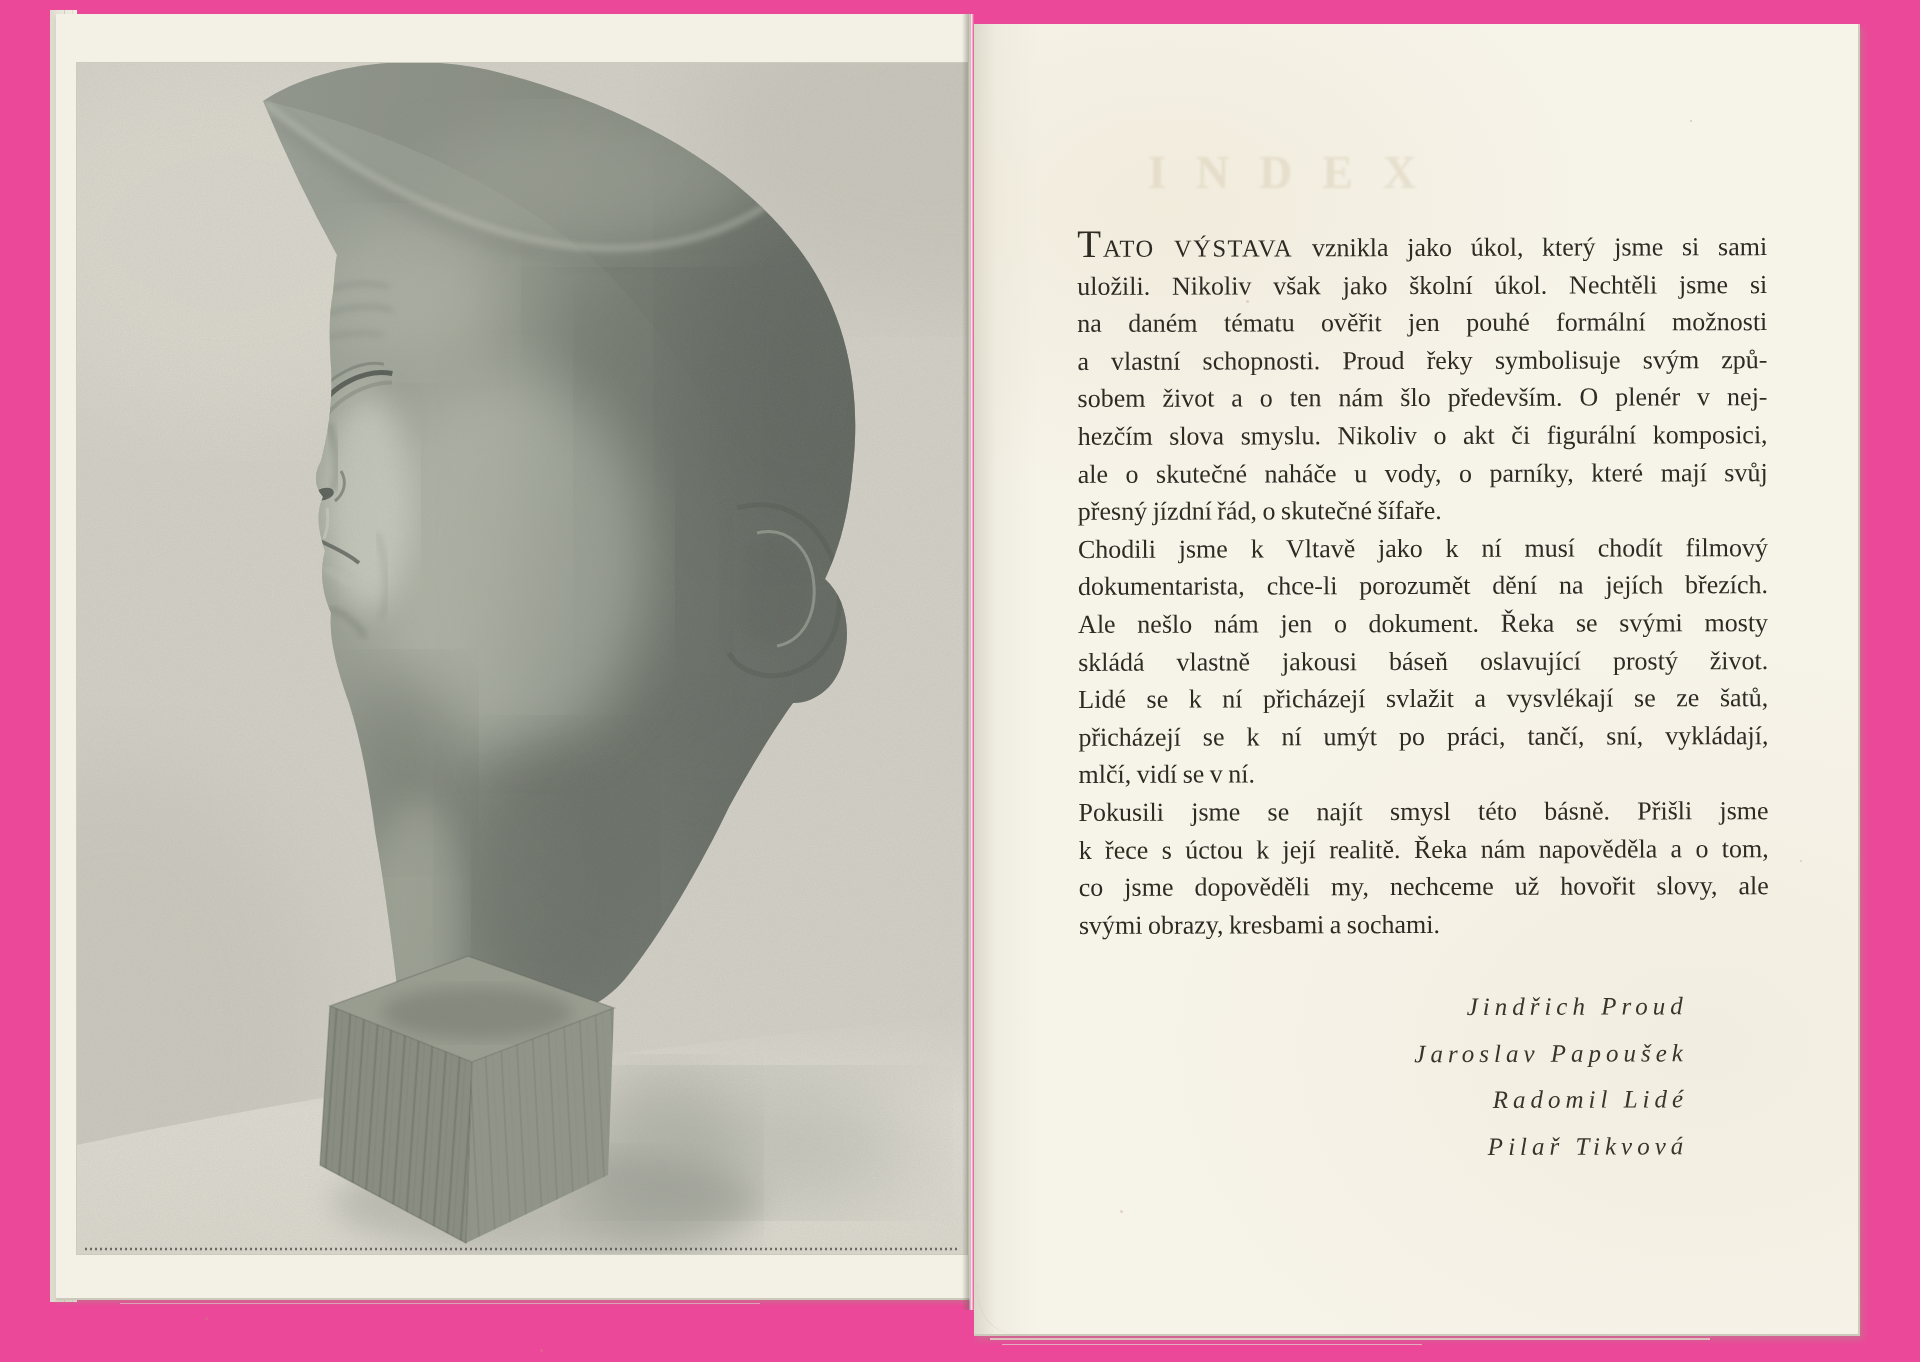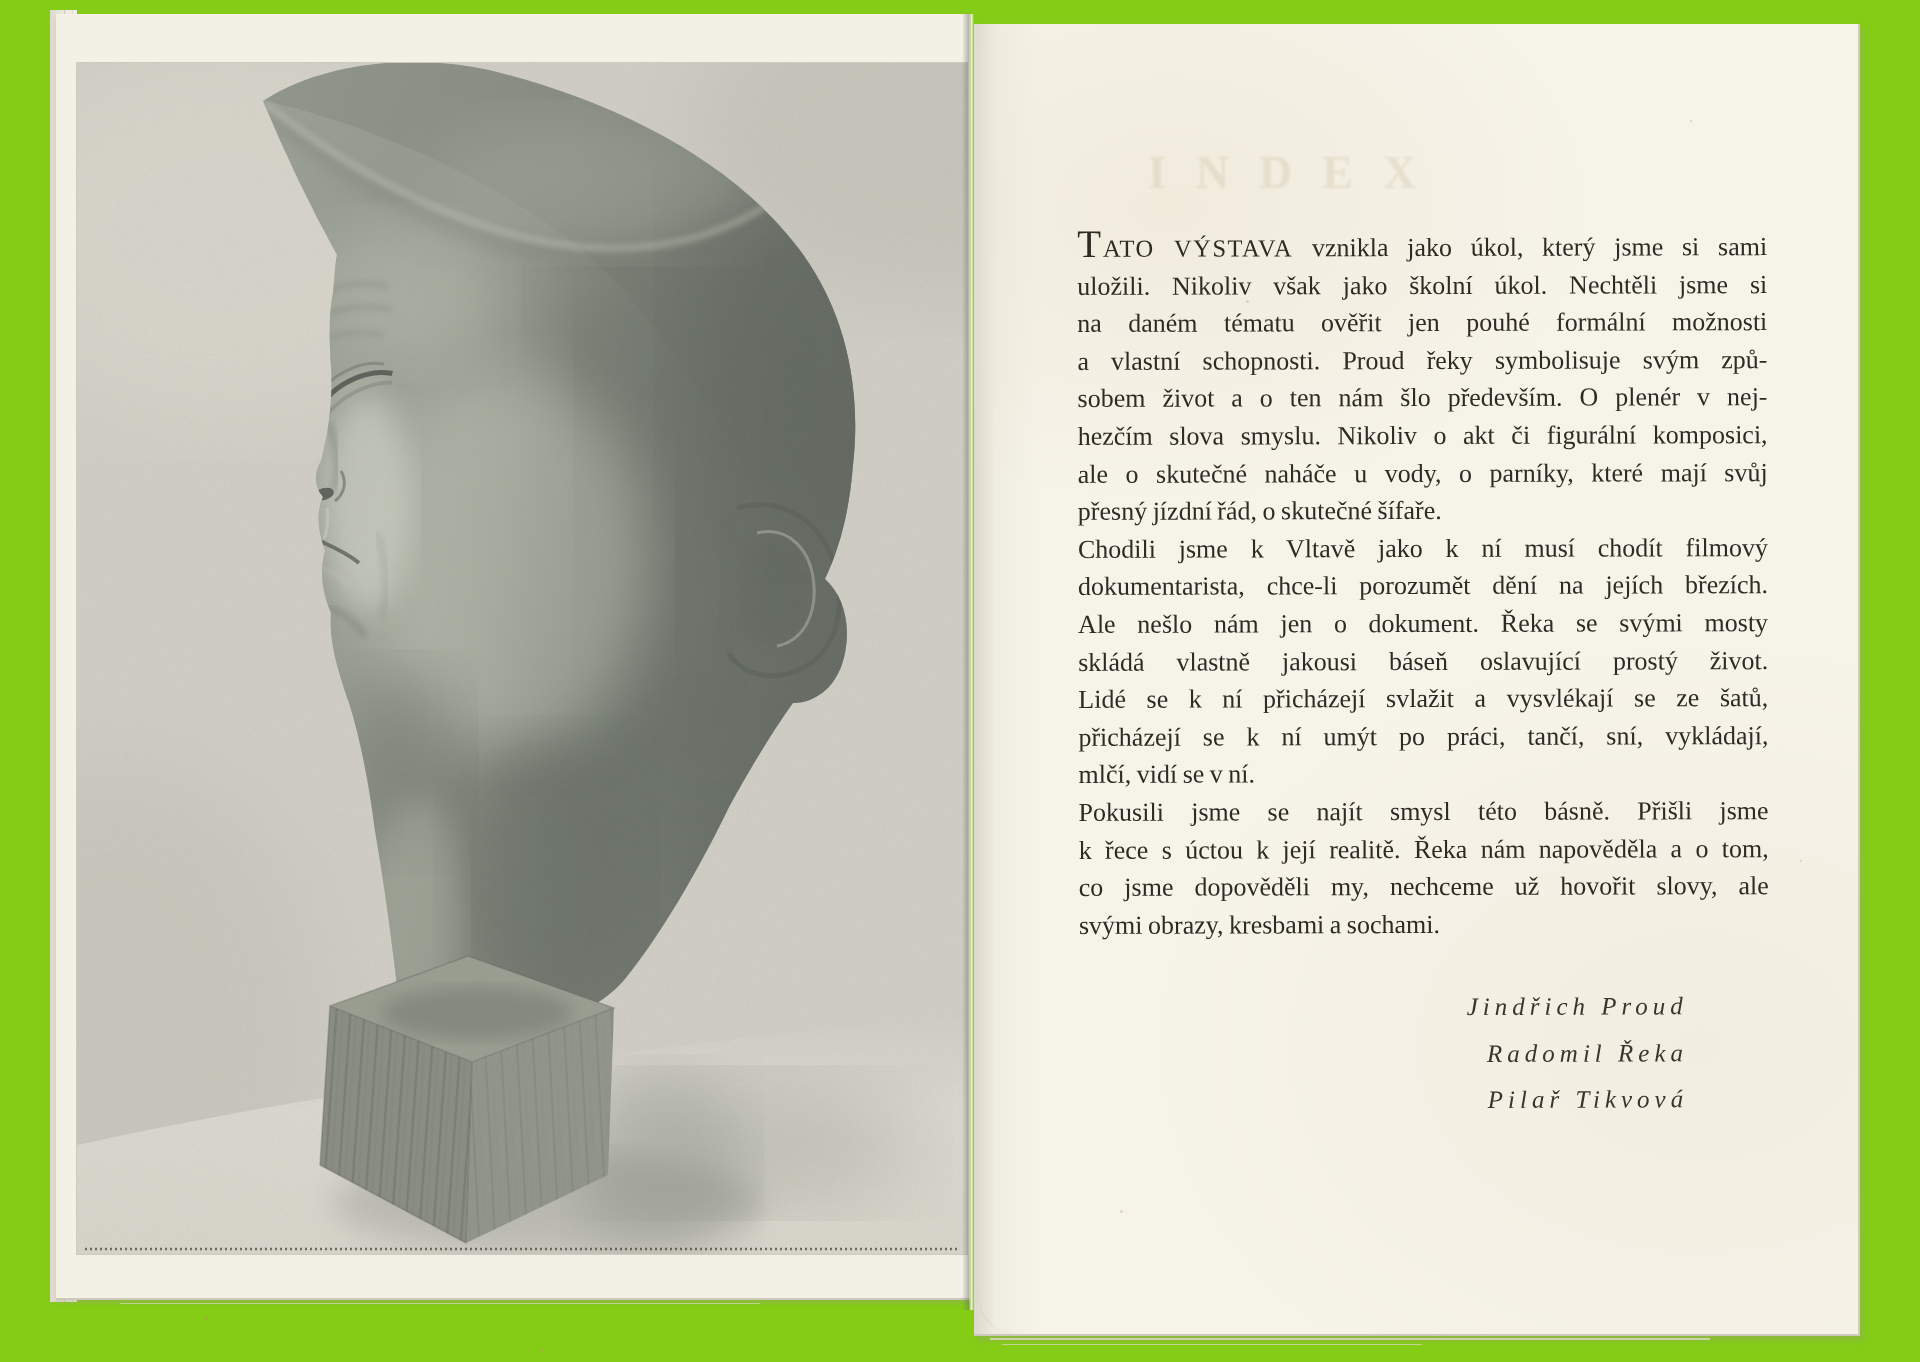--- a/index.html
+++ b/index.html
@@ -1,17 +1,17 @@
 <!DOCTYPE html>
 <html><head>
 <meta charset="utf-8">
 <style>
   html,body{margin:0;padding:0;background:#efece3;}
   .scene{position:relative;width:1920px;height:1362px;overflow:hidden;
-         background:#84cc16;font-family:"Liberation Serif","DejaVu Serif",serif;}
+         background:#ec4899;font-family:"Liberation Serif","DejaVu Serif",serif;}
   
   .cover-strip{position:absolute;left:50px;top:10px;width:27px;height:1292px;
      background:linear-gradient(90deg,#ddd9cc 0%,#e9e6da 40%,#f4f1e6 100%);}
   .cover-strip .edge1{position:absolute;left:14px;top:0;width:1px;height:100%;background:#d0cdc0;}
   .cover-strip .edge2{position:absolute;left:22px;top:0;width:1px;height:100%;background:#e2dfd2;}
 
   .page{position:absolute;}
   .page-left{left:56px;top:14px;width:914px;height:1284px;background:#f3f0e6;
      border-bottom:2px solid #ccc9bb;box-shadow:0 3px 4px rgba(160,155,135,.35);}
   .page-right{left:974px;top:24px;width:884px;height:1310px;background:#f6f3e9;
@@ -224,21 +224,22 @@
         <div class="tline">Pokusili jsme se najít smysl této básně. Přišli jsme</div>
         <div class="tline">k řece s úctou k její realitě. Řeka nám napověděla a o tom,</div>
         <div class="tline">co jsme dopověděli my, nechceme už hovořit slovy, ale</div>
         <div class="tline para-end">svými obrazy, kresbami a sochami.</div>
       </div>
   </div>
 
   <div class="signatures">
 
   <div class="sig-line">Jindřich Proud</div>
-      <div class="sig-line">Radomil Řeka</div>
+      <div class="sig-line">Jaroslav Papoušek</div>
+      <div class="sig-line">Radomil Lidé</div>
       <div class="sig-line">Pilař Tikvová</div>
     </div>
 
   <div class="stackline sl1"></div>
   <div class="stackline sl2"></div>
   <div class="stackline sl3"></div>
   <div class="corner-curl"></div>
 
   <div class="dot d1"></div>
   <div class="dot d2"></div>

